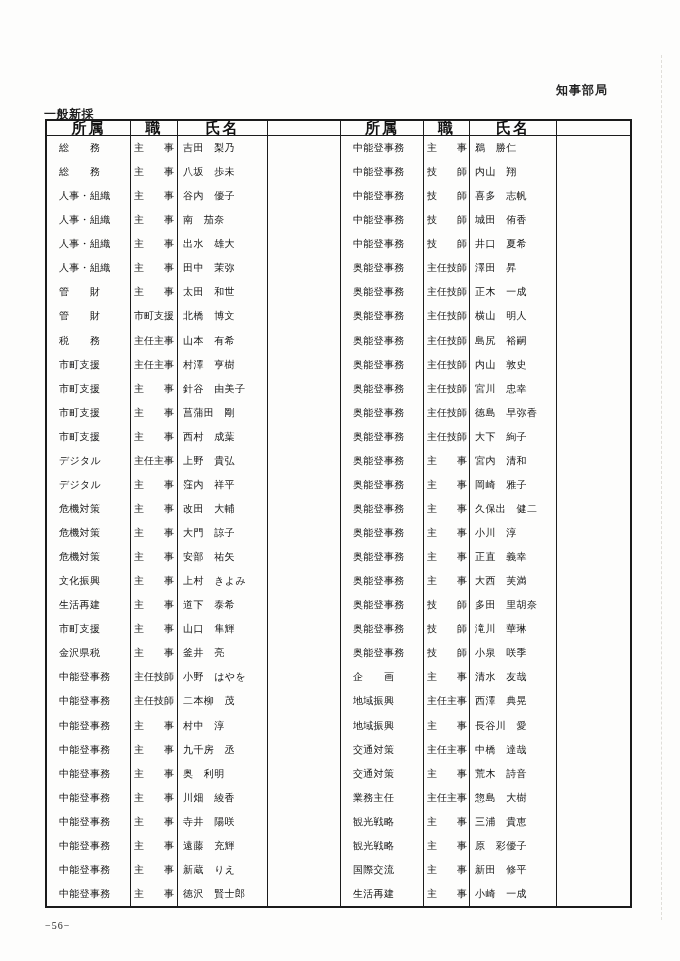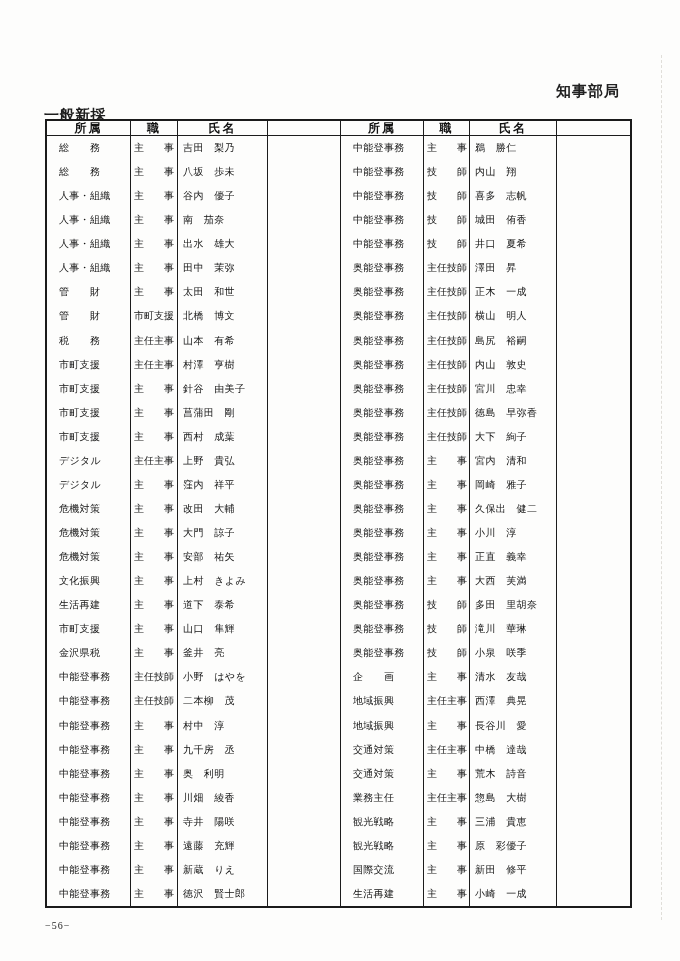--- a/index.html
+++ b/index.html
@@ -5,25 +5,25 @@
   html,body{margin:0;padding:0;}
   body{
     width:680px;height:961px;position:relative;
     background:#fbfbf9;
     font-family:"Liberation Serif","DejaVu Serif",serif;
     color:#171717;
   }
   .page{position:absolute;inset:0;background:#fdfdfc;}
   .corner-label{
     position:absolute;left:556px;top:82px;
-    font-size:15px;letter-spacing:1px;font-weight:600;color:#222;
+    font-size:12px;letter-spacing:1px;font-weight:600;color:#222;
   }
   .caption{
     position:absolute;left:44px;top:106px;
-    font-size:15px;letter-spacing:0.5px;font-weight:600;color:#1d1d1d;
+    font-size:12px;letter-spacing:0.5px;font-weight:600;color:#1d1d1d;
   }
   .grid{
     position:absolute;left:45px;top:119px;width:587px;height:789px;
     box-sizing:border-box;
     border:2px solid #1b1b1b;
     display:grid;
     grid-template-columns:84px 47px 90px 73px 83px 46px 87px 1fr;
     grid-template-rows:15px repeat(32,1fr);
     font-size:10px;line-height:1;
     background:#fdfdfc;
@@ -31,21 +31,21 @@
   .cell{
     display:flex;align-items:center;
     white-space:nowrap;overflow:visible;
     color:#141414;
   }
   .br{border-right:1px solid #1c1c1c;}
   .hdr{
     justify-content:center;
     border-bottom:1px solid #1c1c1c;
     font-weight:700;letter-spacing:2px;
-    font-size:12px;color:#111;
+    font-size:15px;color:#111;
   }
   .c-dept{padding-left:12px;letter-spacing:0.3px;}
   .c-title{padding-left:3px;padding-right:2px;}
   .c-name{padding-left:5px;letter-spacing:0.4px;}
   .page-number{
     position:absolute;left:45px;top:920px;width:587px;
     font-size:10px;letter-spacing:1px;color:#1a1a1a;
   }
   .scan-artifact{
     position:absolute;left:661px;top:55px;height:865px;width:0;

